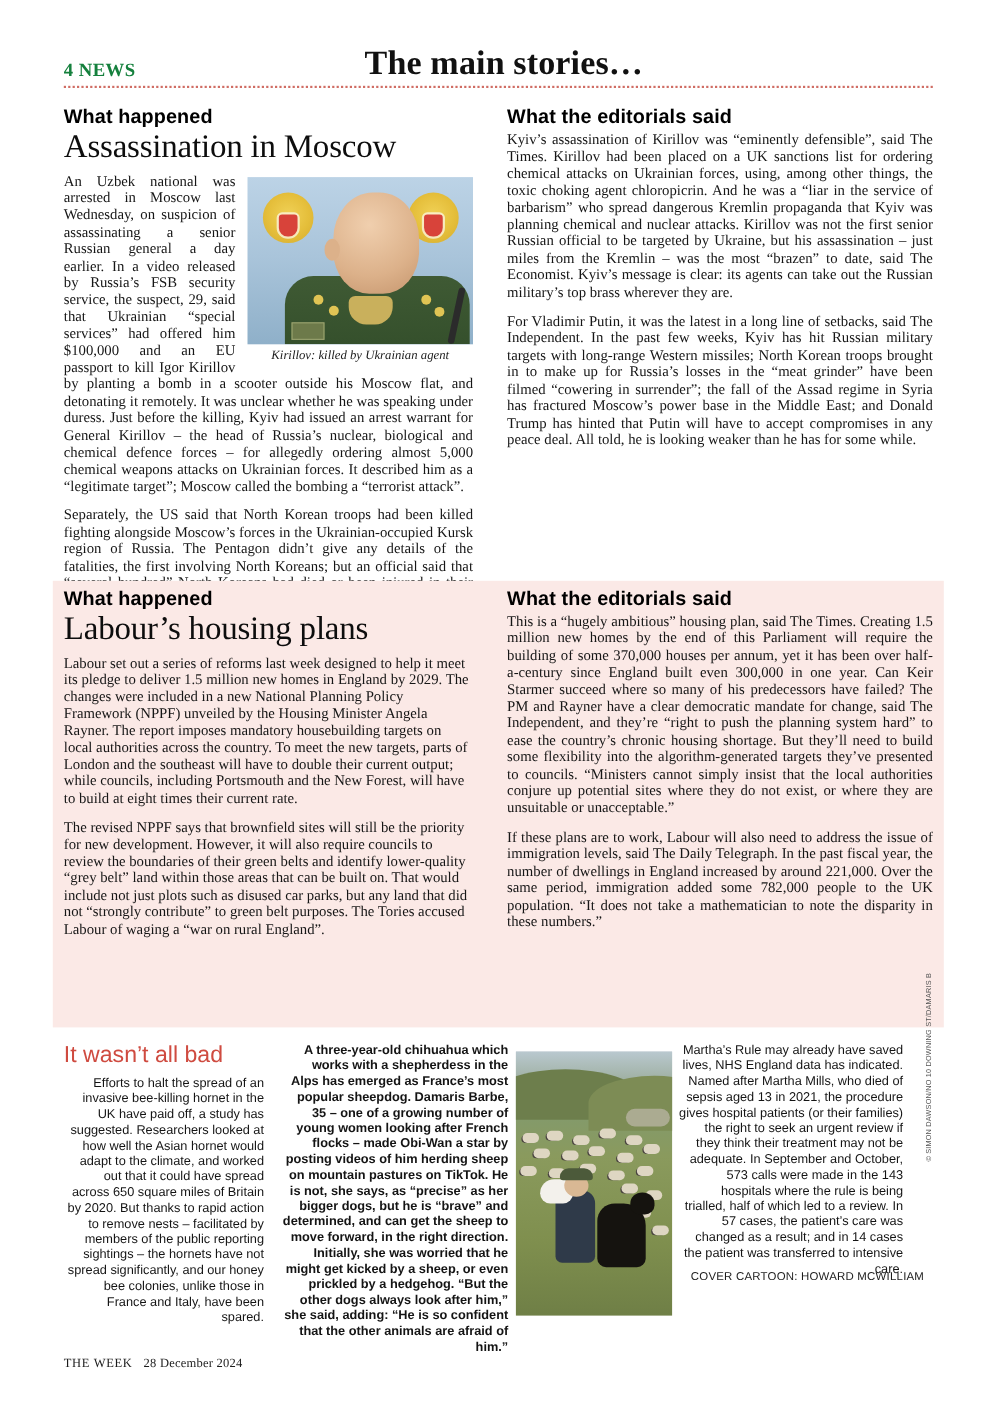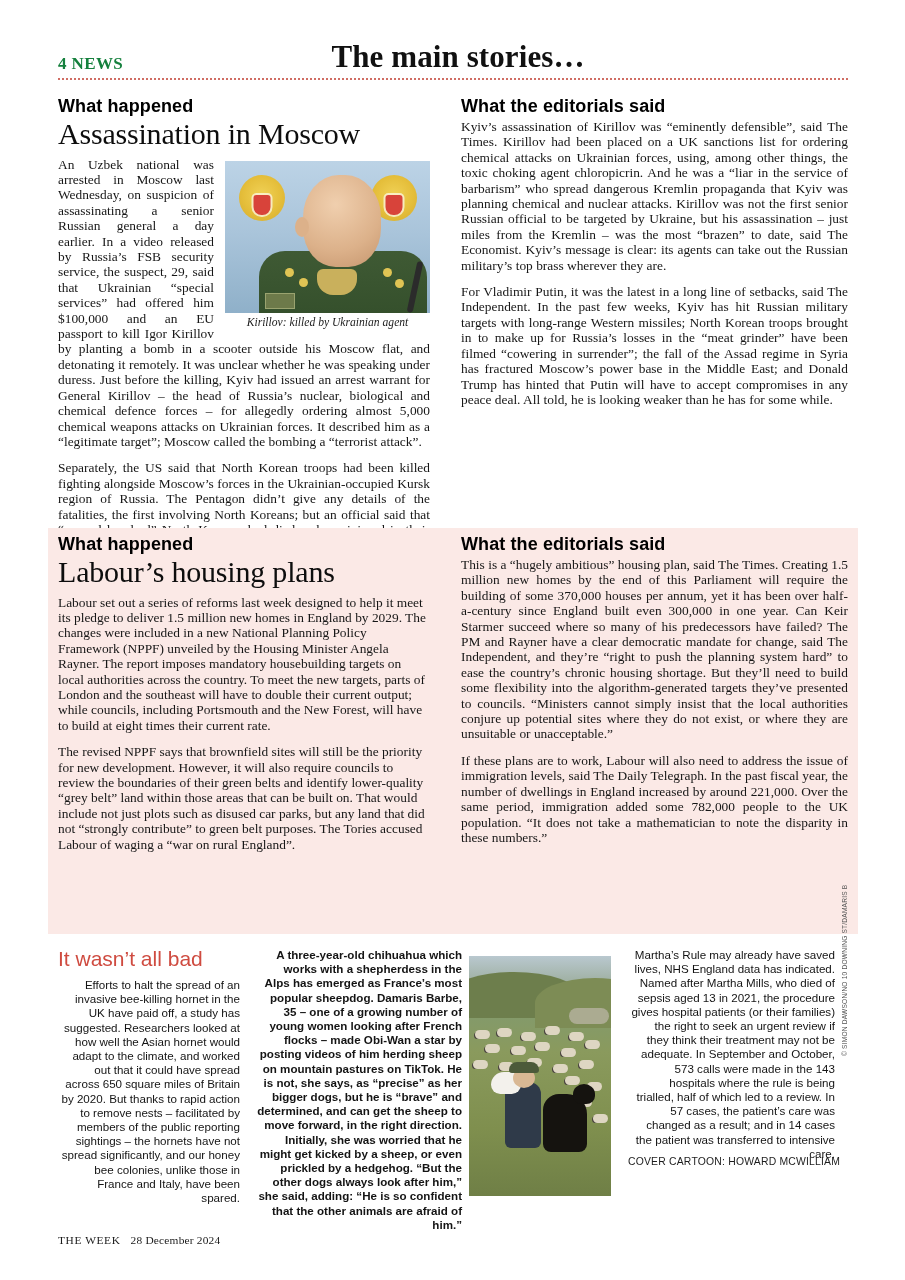--- a/index.html
+++ b/index.html
@@ -255,21 +255,21 @@
   }
   .sans-body {
     font-family: "Liberation Sans", sans-serif;
     font-size: 11.6px; line-height: 14.2px; color: #141414;
     margin: 0; text-align: right;
   }
   .sans-body.bold { font-weight: 700; }
   .c3-a { position:absolute; left: 0px;   top: 0;  width: 182px; }
   .c3-b { position:absolute; left: 199px; top: 0;  width: 205px; }
   .c3-c { position:absolute; left: 411px; top: 8px; width: 142px; }
-  .c3-d { position:absolute; left: 572px; top: 0;  width: 205px; }
+  .c3-d { position:absolute; left: 558px; top: 0;  width: 205px; }
 
   .credit-vert {
     position:absolute; left: 841px; top: 1056px;
     font-family: "Liberation Sans", sans-serif;
     font-size: 6.6px; color: #555; letter-spacing: .2px;
     transform: rotate(-90deg); transform-origin: left top;
     white-space: nowrap; width: 170px;
   }
   .cover-cartoon {
     position:absolute; left: 628px; top: 1156px;

